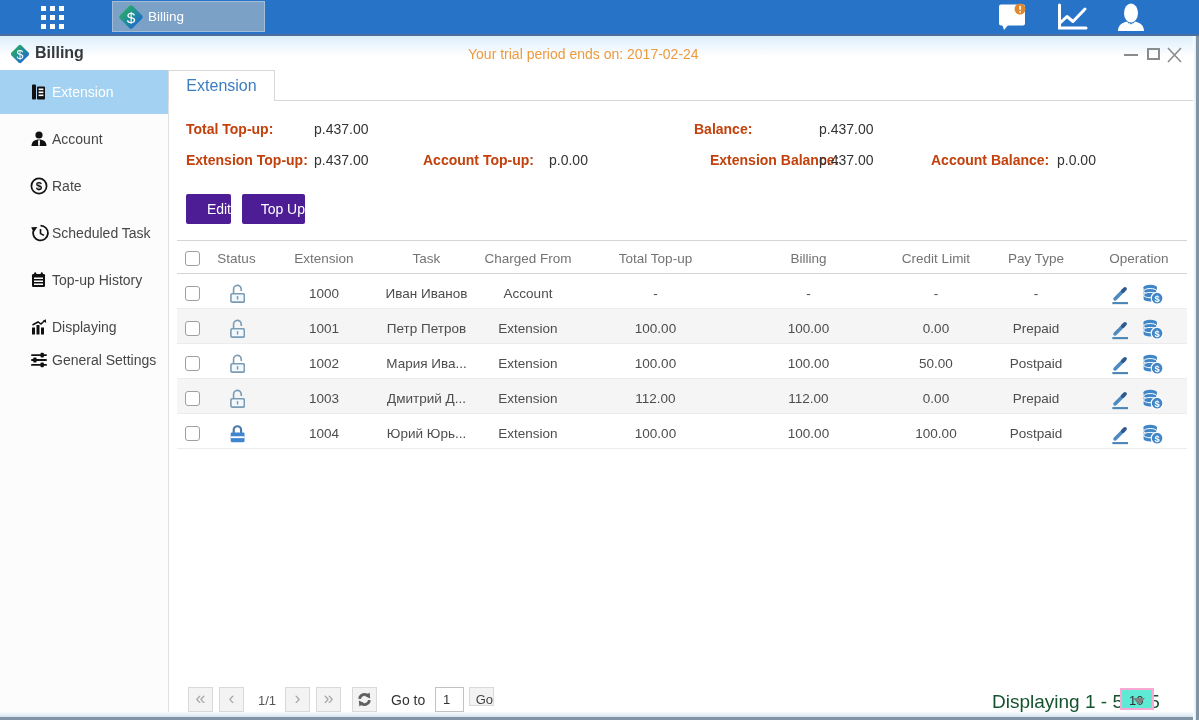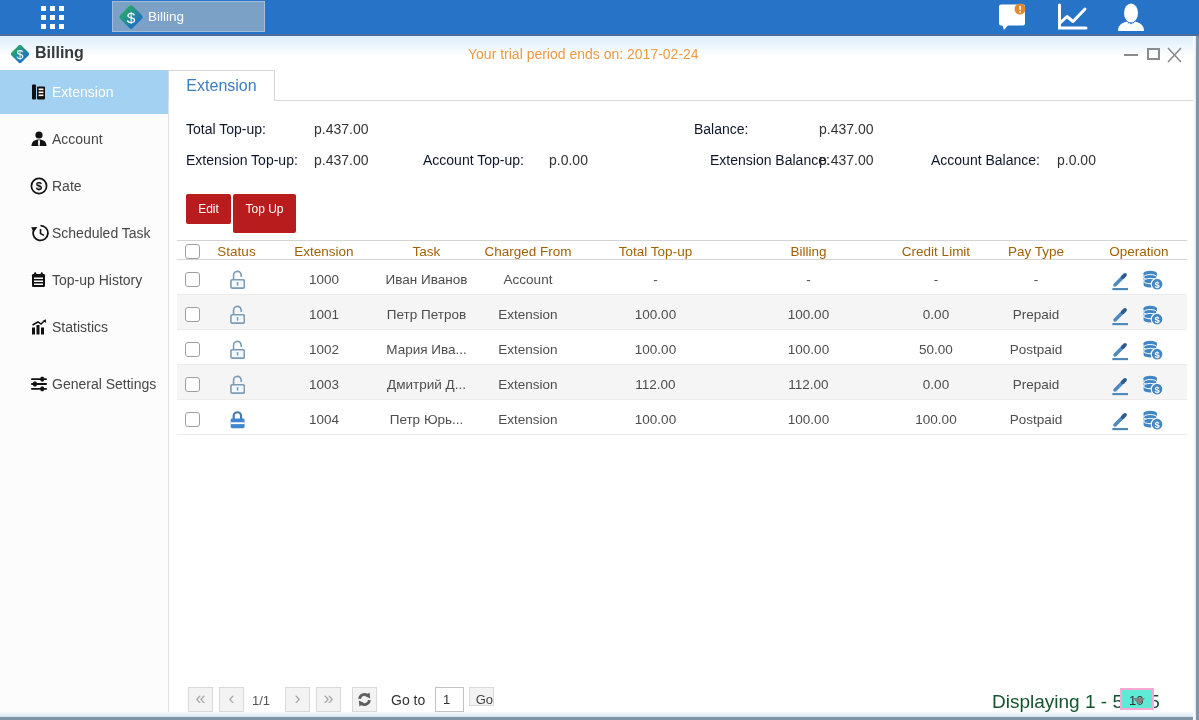--- a/index.html
+++ b/index.html
@@ -1,24 +1,24 @@
 <!DOCTYPE html>
 <html><head>
 <meta charset="utf-8">
 <style>
 *{margin:0;padding:0;box-sizing:border-box}
 html,body{width:1199px;height:720px;overflow:hidden;background:#fff;font-family:"Liberation Sans",sans-serif}
 .abs{position:absolute}
-.lbl{position:absolute;font-weight:normal;font-size:14px;color:#0f172a}
+.lbl{position:absolute;font-weight:bold;font-size:14px;color:#c2410c}
 .val{position:absolute;font-size:14px;color:#333}
-.btn{position:absolute;background:#b91c1c;color:#fff;font-size:12px;text-align:center;line-height:30px;border-radius:2px}
+.btn{position:absolute;background:#4c1d95;color:#fff;font-size:14px;text-align:right;line-height:30px;border-radius:2px}
 .mitem{position:absolute;left:0;width:168px;height:47px}
 .mitem .mtx{position:absolute;left:52px;top:50%;transform:translateY(-50%);font-size:14px;color:#474747;white-space:nowrap}
 .mitem svg{position:absolute;left:30px;top:50%;transform:translateY(-50%)}
-.thead{display:flex;align-items:center;height:20px;padding-top:2px;border-top:1px solid #d4d4d4;border-bottom:1px solid #d4d4d4;font-size:13.5px;color:#a16207}
+.thead{display:flex;align-items:center;height:34px;padding-top:2px;border-top:1px solid #d4d4d4;border-bottom:1px solid #d4d4d4;font-size:13.5px;color:#737373}
 .trow{display:flex;align-items:center;height:35px;padding-top:5px;border-bottom:1px solid #ececec;font-size:13.5px;color:#4d4d4d}
 .trow.alt{background:#f5f5f5}
 .c{text-align:center}
 .cb{width:15px;height:15px;border:1px solid #9f9f9f;border-radius:3px;background:#fff;margin:0 auto}
 .pbtn{position:absolute;top:687px;width:25px;height:25px;background:#f3f3f3;border:1px solid #d9d9d9;color:#a9a9a9;text-align:center;line-height:21px;font-size:18px}
 </style>
 </head>
 <body>
 
 <div class="abs" style="left:0;top:0;width:1199px;height:34px;background:#2673c8"></div>
@@ -133,23 +133,23 @@
 <span class="mtx">Top-up History</span>
 </div>
 <div class="mitem" style="top:303.5px">
 <svg width="18" height="17" viewBox="0 0 18 17">
       <rect x="2" y="9" width="3" height="7" fill="#111"></rect>
       <rect x="6.5" y="6.5" width="3" height="9.5" fill="#111"></rect>
       <rect x="11" y="9" width="3" height="7" fill="#111"></rect>
       <path d="M2.5 6.5 L8 3.5 L11 5.5 L15 1.8" fill="none" stroke="#111" stroke-width="1.5"></path>
       <path d="M15.8 0.8 L16.2 4.4 L12.9 2.6 Z" fill="#111"></path>
     </svg>
-<span class="mtx">Statistics</span>
-</div>
-<div class="mitem" style="top:360px">
+<span class="mtx">Displaying</span>
+</div>
+<div class="mitem" style="top:336px">
 <svg width="18" height="16" viewBox="0 0 18 16">
       <rect x="1" y="2.2" width="16" height="1.8" rx="0.9" fill="#111"></rect>
       <rect x="1" y="7.1" width="16" height="1.8" rx="0.9" fill="#111"></rect>
       <rect x="1" y="12" width="16" height="1.8" rx="0.9" fill="#111"></rect>
       <rect x="10.5" y="0.7" width="3.4" height="4.8" rx="1" fill="#111"></rect>
       <rect x="3.2" y="5.6" width="3.4" height="4.8" rx="1" fill="#111"></rect>
       <rect x="10.5" y="10.5" width="3.4" height="4.8" rx="1" fill="#111"></rect>
     </svg>
 <span class="mtx">General Settings</span>
 </div>
@@ -164,21 +164,21 @@
 <span class="lbl" style="left:186px;top:152px">Extension Top-up:</span>
 <span class="val" style="left:314px;top:152px">p.437.00</span>
 <span class="lbl" style="left:423px;top:152px">Account Top-up:</span>
 <span class="val" style="left:549px;top:152px">p.0.00</span>
 <span class="lbl" style="left:710px;top:152px">Extension Balance:</span>
 <span class="val" style="left:819px;top:152px">p.437.00</span>
 <span class="lbl" style="left:931px;top:152px">Account Balance:</span>
 <span class="val" style="left:1057px;top:152px">p.0.00</span>
 
 <div class="btn" style="left:186px;top:194px;width:45px;height:30px">Edit</div>
-<div class="btn" style="left:233px;top:194px;width:63px;height:39px">Top Up</div>
+<div class="btn" style="left:242px;top:194px;width:63px;height:30px">Top Up</div>
 
 <svg width="0" height="0" style="position:absolute">
     <defs>
 <g id="lockopen">
         <path d="M3.1 8.2 L3.1 4.4 A3.3 3.3 0 0 1 9.7 4.2 L9.8 5.8" fill="none" stroke="#7b9cb5" stroke-width="1.4"></path>
         <rect x="0.8" y="8.2" width="11.6" height="7.3" rx="1.1" fill="#f2f8fc" stroke="#7b9cb5" stroke-width="1.4"></rect>
         <rect x="5.9" y="10.1" width="1.3" height="3.3" rx="0.6" fill="#7b9cb5"></rect>
       </g>
 <g id="lockclosed">
         <path d="M3.2 7.6 L3.2 4.9 A3.2 3.2 0 0 1 9.6 4.9 L9.6 7.6" fill="none" stroke="#4a7bab" stroke-width="1.9"></path>
@@ -309,40 +309,40 @@
       </div>
 </div>
 <div class="trow">
 <div class="c" style="width:30px">
         <div class="cb"></div>
       </div>
 <div class="c" style="width:59px"><svg style="margin:2px 0 0 2px" width="15" height="19" viewBox="0 0 13 16">
           <use href="#lockclosed"></use>
         </svg></div>
 <div class="c" style="width:116px">1004</div>
-<div class="c" style="width:89px">Петр Юрь...</div>
+<div class="c" style="width:89px">Юрий Юрь...</div>
 <div class="c" style="width:114px">Extension</div>
 <div class="c" style="width:141px">100.00</div>
 <div class="c" style="width:165px">100.00</div>
 <div class="c" style="width:90px">100.00</div>
 <div class="c" style="width:110px">Postpaid</div>
 <div class="c" style="width:96px;position:relative;height:35px">
         <svg style="position:absolute;left:18.5px;top:8.5px" width="18" height="20" viewBox="0 0 16 19">
           <use href="#pencil"></use>
         </svg>
         <svg style="position:absolute;left:51px;top:8px" width="22" height="21" viewBox="0 0 19 19">
           <use href="#coins"></use>
         </svg>
       </div>
 </div>
 </div>
 
 <div class="pbtn" style="left:188px">«</div>
 <div class="pbtn" style="left:219px">‹</div>
-<span class="abs" style="left:252px;top:693px;width:24px;text-align:left;font-size:13px;color:#555">1/1</span>
+<span class="abs" style="left:252px;top:693px;width:24px;text-align:right;font-size:13px;color:#555">1/1</span>
 <div class="pbtn" style="left:285px">›</div>
 <div class="pbtn" style="left:316px">»</div>
 <div class="pbtn" style="left:352px">
 <svg style="margin-top:4px" width="15" height="15" viewBox="0 0 15 15">
       <path d="M2.6 6.8 A5 5 0 0 1 11.4 4.2" fill="none" stroke="#5f5f5f" stroke-width="2.8"></path>
       <path d="M12.6 0.6 L13.2 6.4 L8.0 4.0 Z" fill="#5f5f5f"></path>
       <path d="M12.4 8.2 A5 5 0 0 1 3.6 10.8" fill="none" stroke="#5f5f5f" stroke-width="2.8"></path>
       <path d="M2.4 14.4 L1.8 8.6 L7.0 11.0 Z" fill="#5f5f5f"></path>
     </svg>
 </div>

